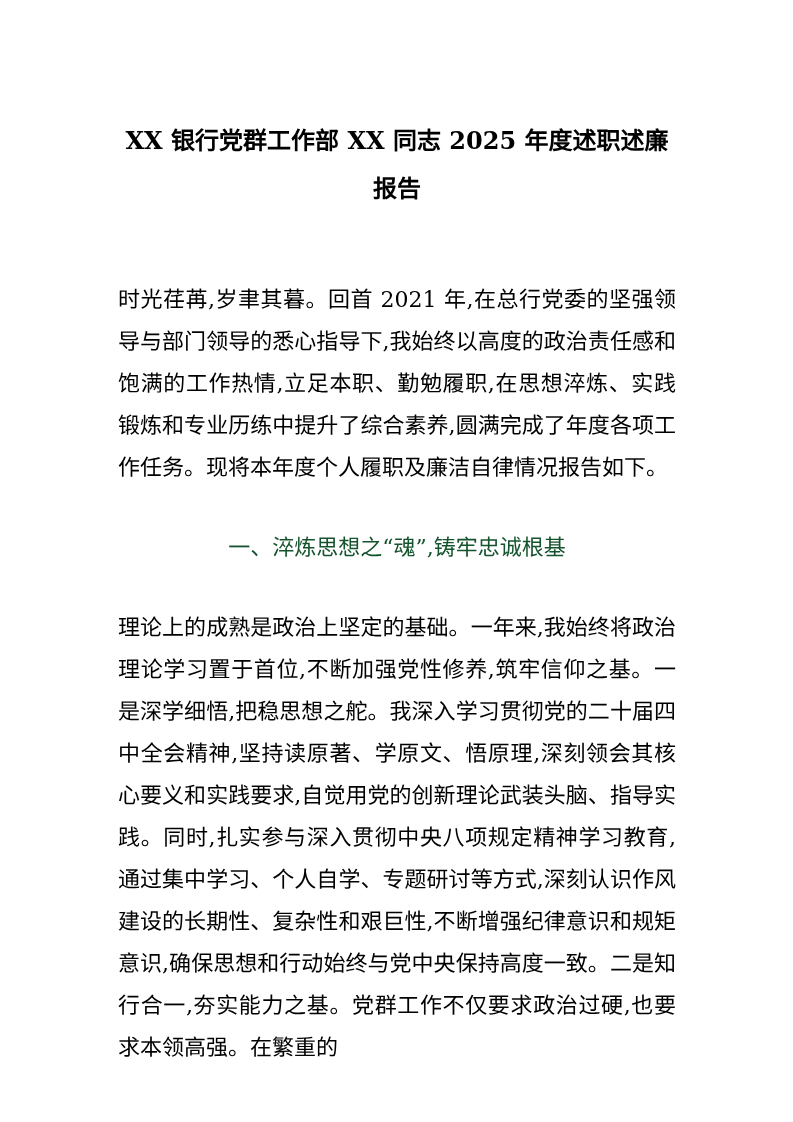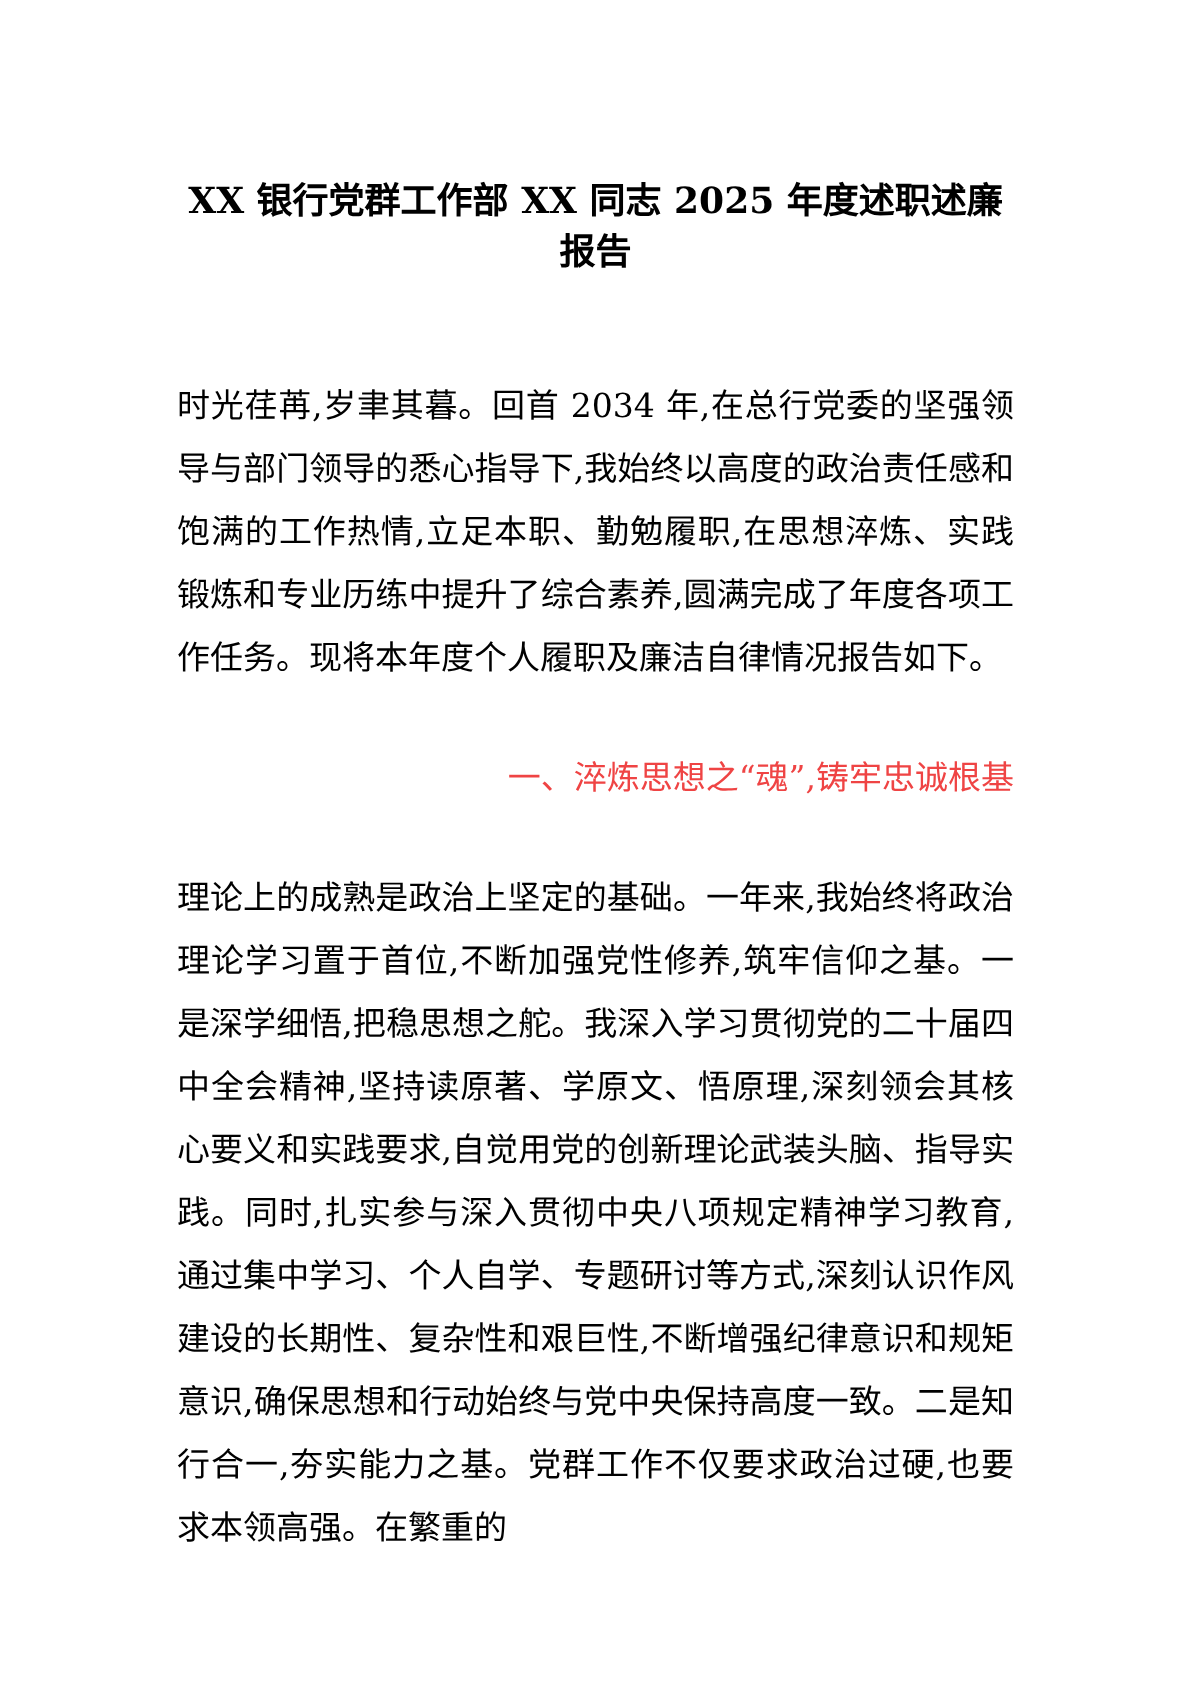--- a/index.html
+++ b/index.html
@@ -17,51 +17,51 @@
       color: #000000;
       overflow: hidden;
       box-sizing: border-box;
       padding: 117px 117px 0 118px;
       font-family: "DejaVu Serif", "Liberation Serif", serif;
     }
     .doc-title {
       margin: 0 0 66px 0;
       font-size: 24px;
       font-weight: bold;
-      line-height: 34px;
+      line-height: 48px;
       text-align: center;
       color: #000000;
     }
     .title-line {
       display: block;
     }
     .body-para {
       margin: 0 0 38px 0;
       font-size: 22px;
       line-height: 42px;
       text-align: justify;
       text-justify: inter-ideograph;
       color: #000000;
       word-break: break-all;
     }
     .section-heading {
       margin: 0 0 38px 0;
       font-size: 22px;
       font-weight: normal;
       line-height: 42px;
-      text-align: right;
-      color: #ef4444;
+      text-align: center;
+      color: #14532d;
     }
   </style>
 </head>
 <body>
 
 <div class="page">
   <h1 class="doc-title">
     <span class="title-line">XX 银行党群工作部 XX 同志 2025 年度述职述廉报告</span>
   </h1>
 
-  <p class="body-para">时光荏苒,岁聿其暮。回首 2034 年,在总行党委的坚强领导与部门领导的悉心指导下,我始终以高度的政治责任感和饱满的工作热情,立足本职、勤勉履职,在思想淬炼、实践锻炼和专业历练中提升了综合素养,圆满完成了年度各项工作任务。现将本年度个人履职及廉洁自律情况报告如下。</p>
+  <p class="body-para">时光荏苒,岁聿其暮。回首 2021 年,在总行党委的坚强领导与部门领导的悉心指导下,我始终以高度的政治责任感和饱满的工作热情,立足本职、勤勉履职,在思想淬炼、实践锻炼和专业历练中提升了综合素养,圆满完成了年度各项工作任务。现将本年度个人履职及廉洁自律情况报告如下。</p>
 
   <h2 class="section-heading">一、淬炼思想之“魂”,铸牢忠诚根基</h2>
 
   <p class="body-para">理论上的成熟是政治上坚定的基础。一年来,我始终将政治理论学习置于首位,不断加强党性修养,筑牢信仰之基。一是深学细悟,把稳思想之舵。我深入学习贯彻党的二十届四中全会精神,坚持读原著、学原文、悟原理,深刻领会其核心要义和实践要求,自觉用党的创新理论武装头脑、指导实践。同时,扎实参与深入贯彻中央八项规定精神学习教育,通过集中学习、个人自学、专题研讨等方式,深刻认识作风建设的长期性、复杂性和艰巨性,不断增强纪律意识和规矩意识,确保思想和行动始终与党中央保持高度一致。二是知行合一,夯实能力之基。党群工作不仅要求政治过硬,也要求本领高强。在繁重的</p>
 </div>
 
 </body></html>

